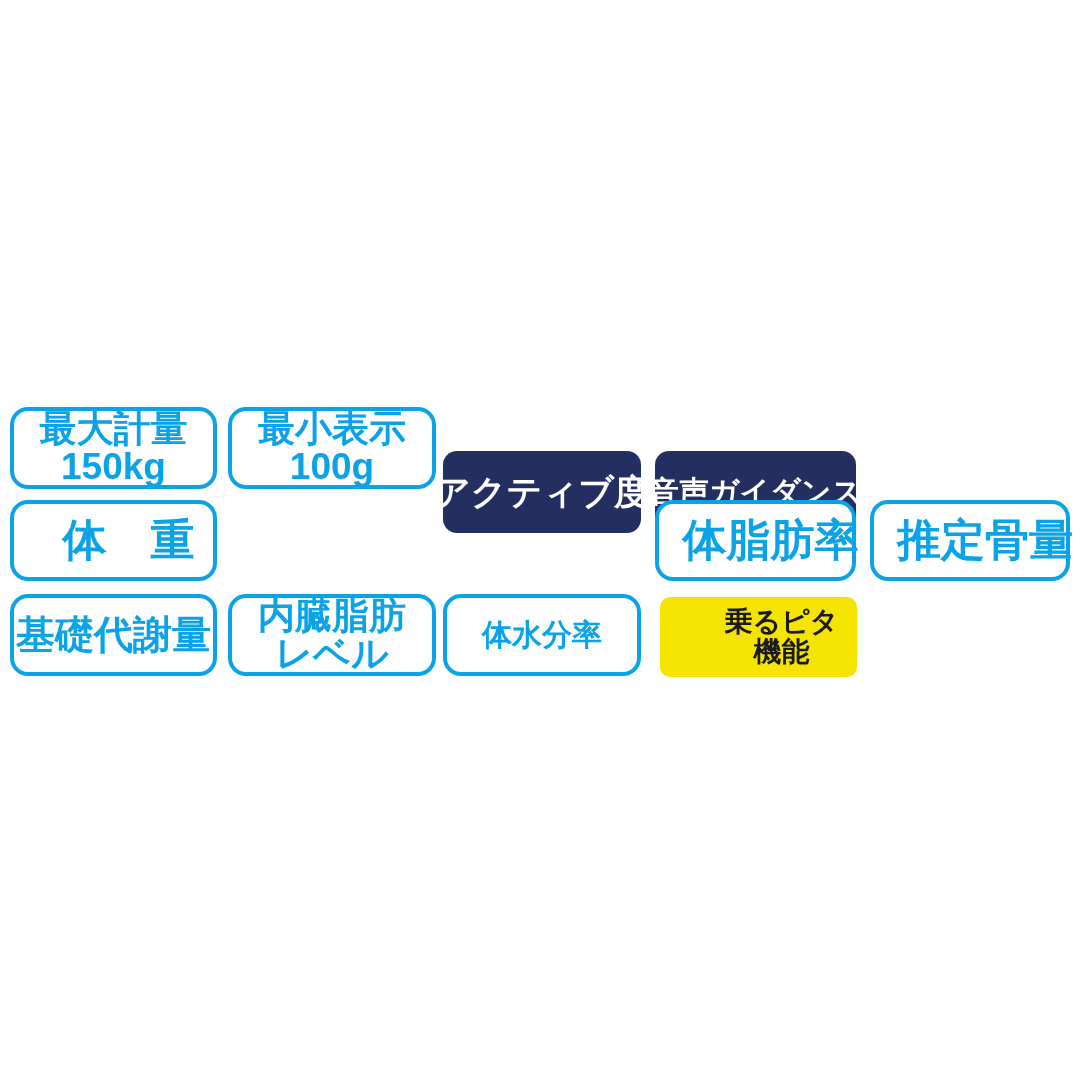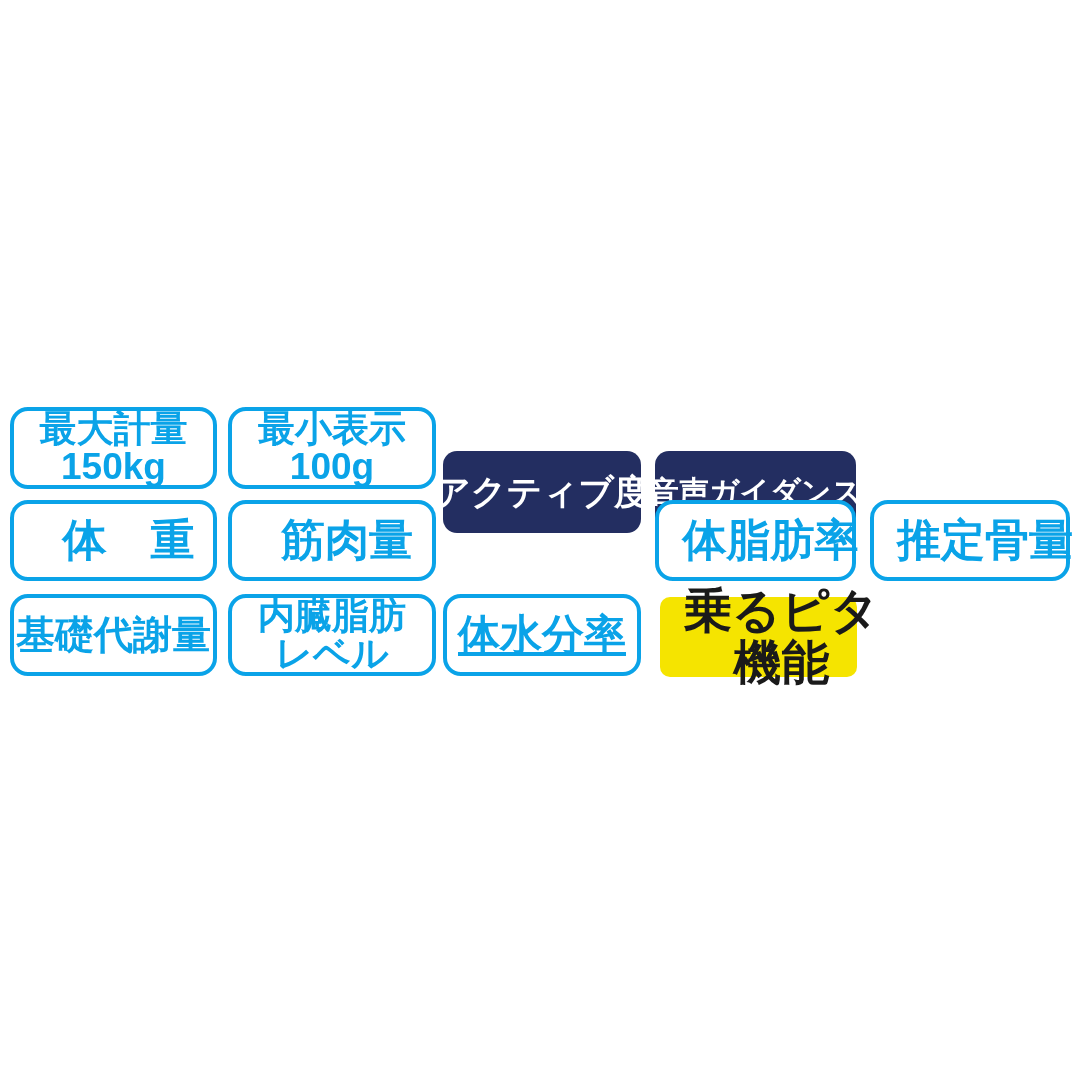--- a/index.html
+++ b/index.html
@@ -54,23 +54,23 @@
   .r1{top:407px;height:82px;}
   .r2{top:500px;height:81px;padding-left:30px;}
   .r3{top:594px;height:82px;}
   
   .two-line .ln{font-size:37px;line-height:1.04;}
   .b-active{font-size:35px;}
   .b-voice{font-size:30px;}
   .r2 .ln{font-size:44px;}
   .b-bmi .ln{font-size:46px;letter-spacing:1px;}
   .b-basal .ln{font-size:39px;}
-  .b-water .ln{font-size:42px;text-decoration:underline;}
+  .b-water .ln{font-size:30px;}
   .b-noripita{top:597px;height:80px;left:660px;width:197px;}
-  .b-noripita .ln{font-size:48px;line-height:1.08;margin-left:46px;}
+  .b-noripita .ln{font-size:28px;line-height:1.08;margin-left:46px;}
 </style>
 </head>
 <body>
 
 <div class="canvas">
 
   <div class="badge outline two-line r1 c1">
     <span class="ln">最大計量</span>
     <span class="ln">150kg</span>
   </div>
@@ -85,23 +85,20 @@
   </div>
 
   <div class="badge navy b-voice r1 c4">
     <span class="ln">音声ガイダンス</span>
   </div>
 
   <div class="badge outline r2 c1">
     <span class="ln">体　重</span>
   </div>
 
-  <div class="badge outline r2 c2">
-    <span class="ln">筋肉量</span>
-  </div>
 
 
   <div class="badge outline r2 c4">
     <span class="ln">体脂肪率</span>
   </div>
 
   <div class="badge outline r2 c5">
     <span class="ln">推定骨量</span>
   </div>
 

